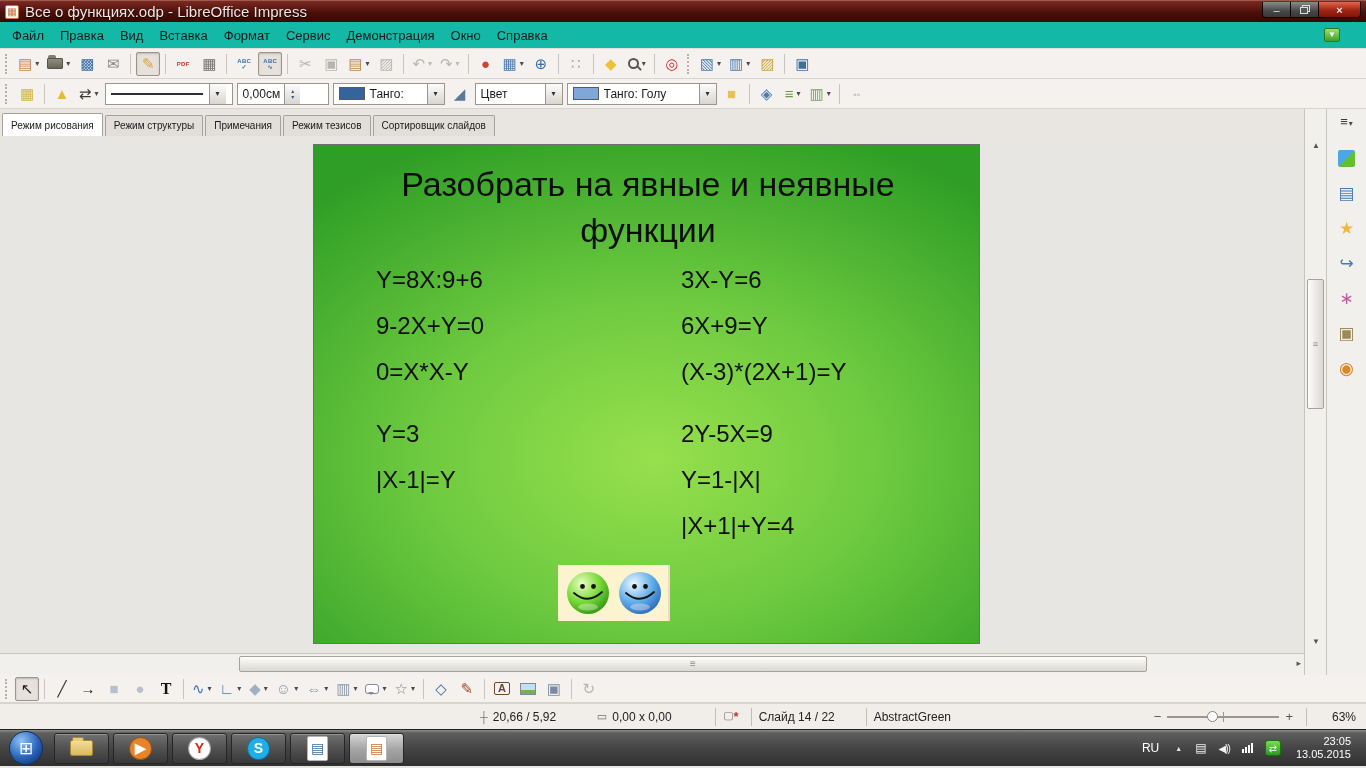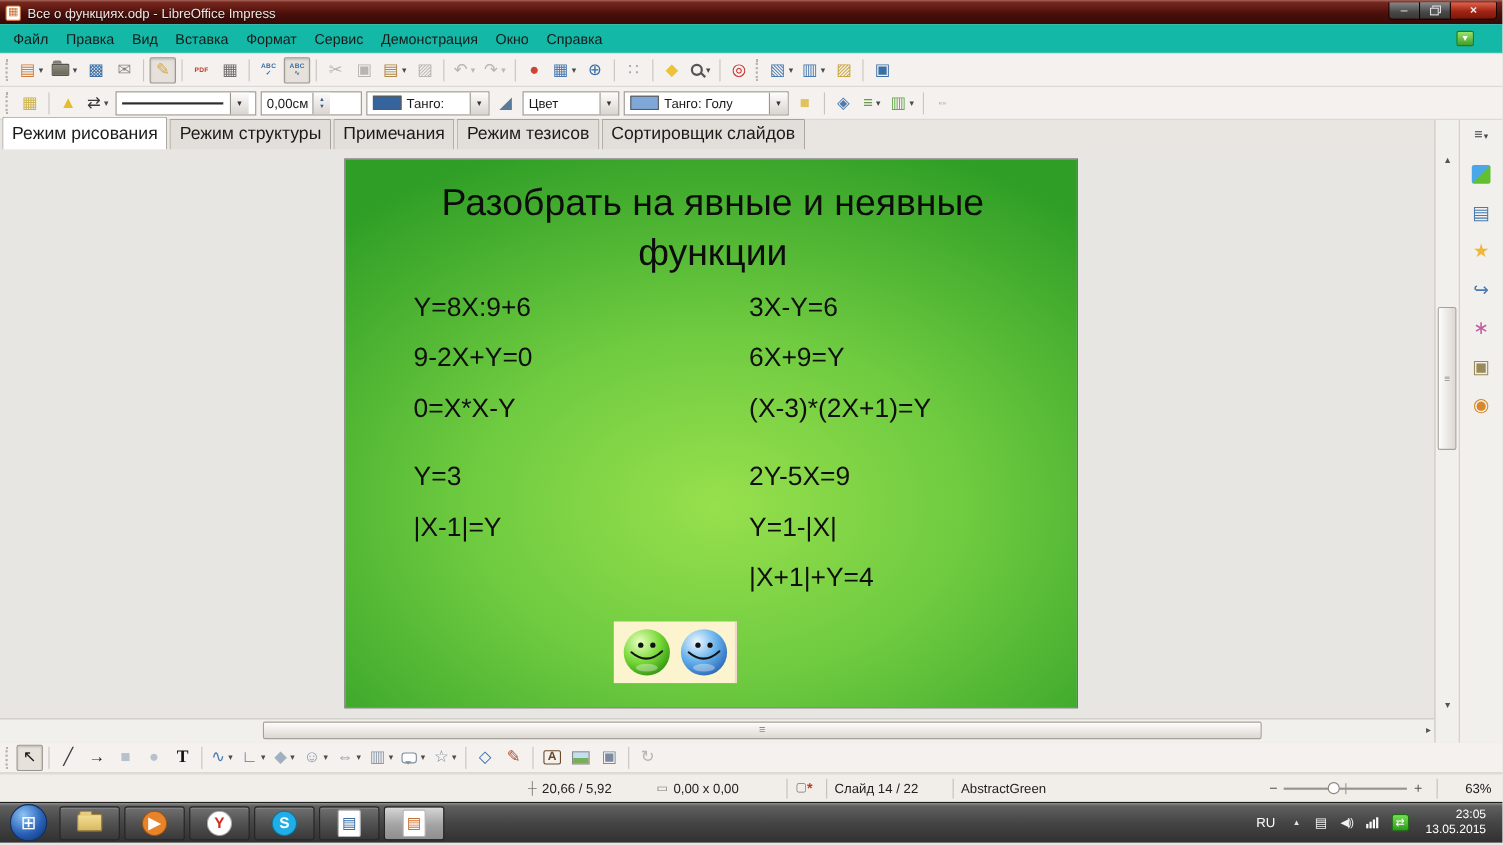--- a/index.html
+++ b/index.html
@@ -1,21 +1,21 @@
 <!DOCTYPE html>
 <html><head>
 <meta charset="utf-8">
 <style>
   *{box-sizing:border-box;margin:0;padding:0}
   html,body{width:1366px;height:768px;overflow:hidden}
   body{font-family:"Liberation Sans",sans-serif;background:#e8e6e3;font-size:12px;color:#1a1a1a}
   
   .titlebar{height:22px;background:linear-gradient(#7d2a20,#4a0f0a 55%,#360a06);border-top:1px solid #9a5a50;display:flex;align-items:center;padding:0 5px}
   .title-icon{width:14px;height:14px;background:#fff;border:1px solid #c87137;border-radius:2px;color:#c87137;font-size:10px;line-height:12px;text-align:center;margin-right:6px;flex:none}
-  .title-text{color:#efe6e3;font-size:12px;text-shadow:0 1px 1px #000}
+  .title-text{color:#efe6e3;font-size:15px;text-shadow:0 1px 1px #000}
   .winbtns{margin-left:auto;display:flex;margin-top:-3px}
   .winbtn{height:16px;border:1px solid #140302;border-top:none;display:flex;align-items:center;justify-content:center;color:#e8e8e8;font-size:11px;background:linear-gradient(#8a8a8a,#474747 60%,#383838)}
   .winbtn.min{width:29px;border-radius:0 0 0 4px}
   .winbtn.res{width:27px;border-left:none;border-right:none}
   .winbtn.close{width:43px;background:linear-gradient(#e2654e,#a02413 55%,#7e160a);border-radius:0 0 4px 0;font-weight:bold}
   .resg{position:relative;width:10px;height:9px;display:inline-block}
   .resg::before{content:"";position:absolute;right:0;top:0;width:6px;height:5px;border:1px solid #ddd}
   .resg::after{content:"";position:absolute;left:0;bottom:0;width:6px;height:5px;border:1px solid #ddd;background:#555}
   
   .menubar{height:27px;background:#14b8a6;display:flex;align-items:center;padding:0 4px;border-bottom:1px solid #e3dfda}
@@ -44,21 +44,21 @@
   .cube{width:17px;height:17px;border-radius:2px;background:linear-gradient(135deg,#4aa8e8 0 48%,#62c02e 52% 100%)}
   
   .ddbox{height:22px;background:#fff;border:1px solid #9a958d;display:inline-flex;align-items:center;font-size:12px;padding:0 0 0 5px;margin:0 2px;flex:none;overflow:hidden;white-space:nowrap}
   .ddarrow{width:17px;height:20px;margin-left:4px;background:linear-gradient(#fdfdfd,#d9d5cf);border-left:1px solid #9a958d;display:inline-flex;align-items:center;justify-content:center;font-size:8px;color:#333;flex:none}
   .linestyle-line{width:92px;height:0;border-top:2px solid #2e2e2e;margin-right:2px}
   .spincol{display:inline-flex;flex-direction:column;margin-left:4px;border-left:1px solid #9a958d;height:20px;justify-content:center;background:linear-gradient(#fdfdfd,#d9d5cf);width:16px;align-items:center}
   .spincol span{font-size:6px;line-height:6px;color:#335a8d}
   .swatch{width:26px;height:13px;border:1px solid #5a5a5a;margin-right:5px;flex:none}
   
   .tabsrow{height:27px;background:#e9e6e2;display:flex;align-items:flex-end;padding:2px 0 0 2px}
-  .vtab{font-size:16px;padding:4px 8px 5px;background:#e2ded9;border:1px solid #a6a29b;border-bottom:none;margin-right:2px;border-radius:2px 2px 0 0;flex:none}
+  .vtab{font-size:10px;padding:4px 8px 5px;background:#e2ded9;border:1px solid #a6a29b;border-bottom:none;margin-right:2px;border-radius:2px 2px 0 0;flex:none}
   .vtab.active{background:#fff;padding-top:6px}
   
   .mainrow{display:flex;height:566px}
   .leftcol{flex:1;display:flex;flex-direction:column;min-width:0}
   .canvas{position:relative;height:517px;background:#e8e6e3;overflow:hidden}
   .slide{position:absolute;left:313px;top:8px;width:667px;height:500px;border:1px solid #6f6f6f}
   .slide-title{position:absolute;top:16px;left:34px;width:600px;text-align:center;font-size:34px;line-height:46px;color:#0d0d0d}
   .eq-col{position:absolute;font-size:24px;line-height:46px;color:#0f0f0f;white-space:pre}
   #eqTL{left:62px;top:112px}#eqTR{left:367px;top:112px}#eqBL{left:62px;top:266px}#eqBR{left:367px;top:266px}
   .smiley-box{position:absolute;left:244px;top:420px;width:112px;height:56px;background:#fbf4cf;box-shadow:inset -2px 0 0 #f3d7cd;display:flex;align-items:center;justify-content:center;gap:8px}

